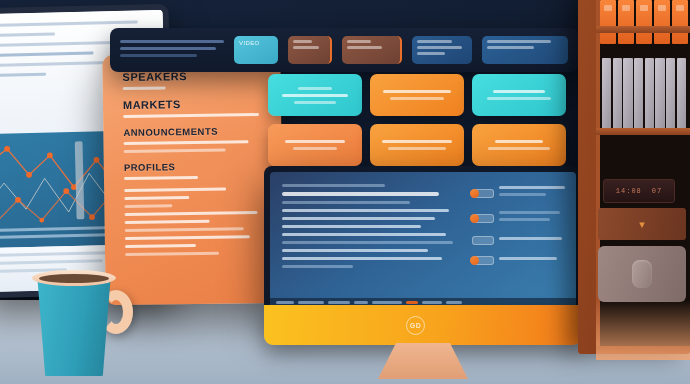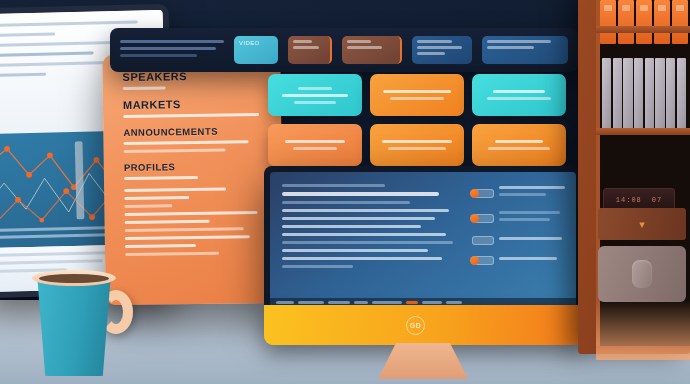--- a/index.html
+++ b/index.html
@@ -230,21 +230,21 @@
   .binder::after {
     content: ""; position: absolute; left: 25%; top: 12%; width: 50%; height: 6px;
     background: rgba(255,255,255,.35); border-radius: 1px;
   }
   .books {
     position: absolute; left: 602px; width: 84px; height: 72px;
     display: flex; gap: 1.5px; align-items: flex-end;
   }
   .book { flex: 1; height: 100%; background: linear-gradient(100deg,#c9c4cc,#9a949f); border-radius: 1px 1px 0 0; }
   #mini-display {
-    left: 603px; top: 188px; width: 72px; height: 24px;
+    left: 603px; top: 179px; width: 72px; height: 24px;
     background: linear-gradient(180deg,#3a2020,#241313);
     border-radius: 3px; border: 1px solid #4a2a24;
     display: flex; align-items: center; justify-content: center; gap: 10px;
     font-family: "Liberation Mono", monospace; font-size: 7px; color: #c77a5c;
     letter-spacing: 1px;
   }
   #wood-box {
     left: 598px; top: 208px; width: 88px; height: 32px;
     background: linear-gradient(100deg,#8c4a2c,#6b3520);
     border-radius: 3px;

